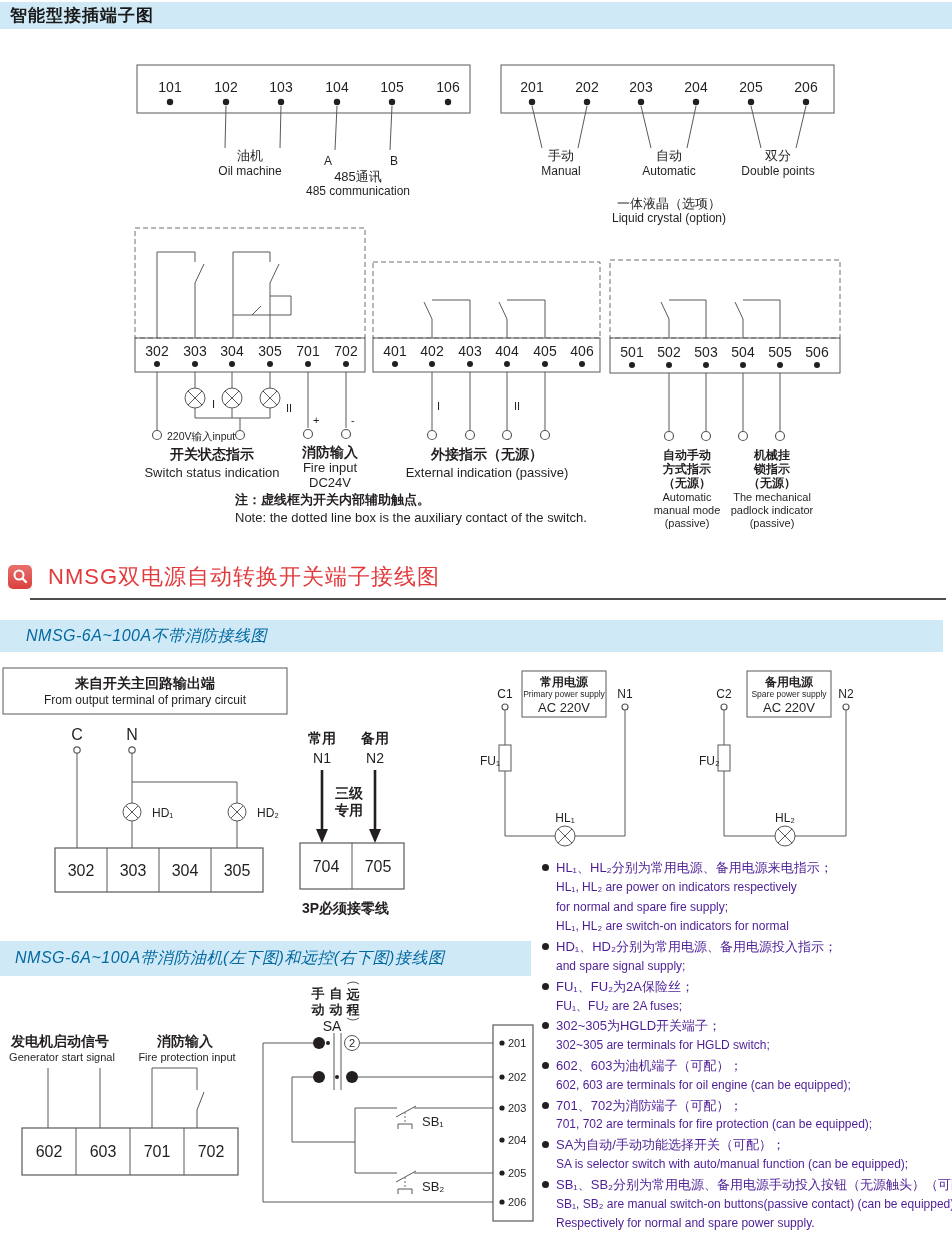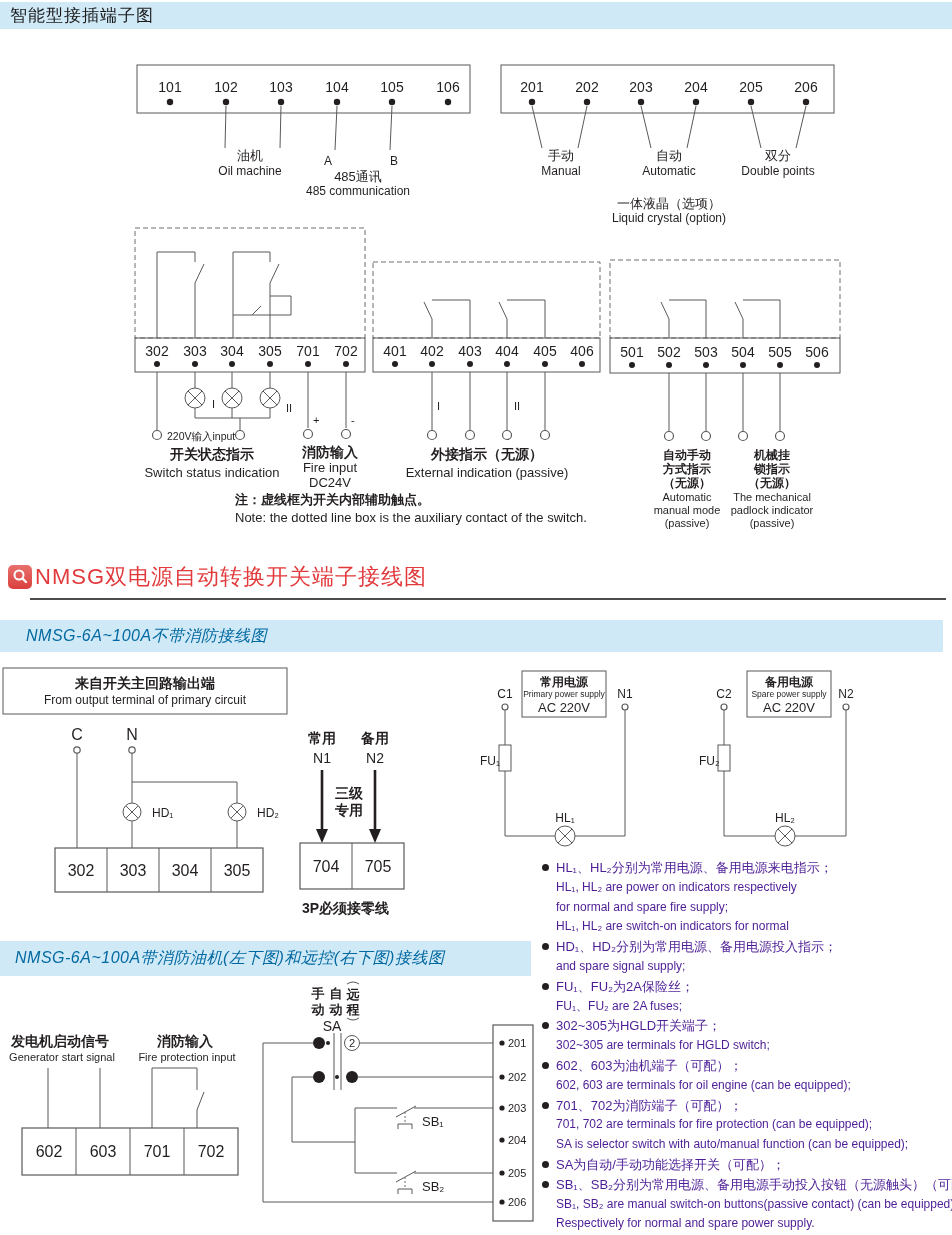--- a/index.html
+++ b/index.html
@@ -1,39 +1,39 @@
 <!DOCTYPE html>
 <html><head>
 <meta charset="utf-8">
 <style>
   html,body{margin:0;padding:0;background:#ffffff;}
   body{font-family:"Liberation Sans","DejaVu Sans",sans-serif;color:#231f20;}
   #page{position:relative;width:952px;height:1235px;background:#ffffff;overflow:hidden;}
   .bluebar{position:absolute;background:#cfe9f7;display:flex;align-items:center;}
   #topbar{left:0;top:2px;width:952px;height:27px;}
-  #topbar .t{font-size:17px;font-weight:normal;color:#1a1a1a;padding-left:10px;letter-spacing:1px;}
+  #topbar .t{font-size:17px;font-weight:bold;color:#1a1a1a;padding-left:10px;letter-spacing:1px;}
   svg{position:absolute;left:0;overflow:visible;}
   svg text{fill:#231f20;}
   .ln{fill:none;stroke:#58595b;stroke-width:1;}
   .ln2{fill:none;stroke:#58595b;stroke-width:1.2;}
   .dash{fill:none;stroke:#6d6e70;stroke-width:1;stroke-dasharray:5 3;}
   .dot{fill:#231f20;stroke:none;}
   .oc{fill:#ffffff;stroke:#58595b;stroke-width:1.2;}
   .num14{font-size:14px;}
   .num16{font-size:16px;}
   .zh14{font-size:14px;}
   .zh13{font-size:13px;}
   .zh12{font-size:12px;}
   .en12{font-size:12px;}
   .en11{font-size:11px;}
   .en9{font-size:8.5px;}
   .mid{text-anchor:middle;}
   #redtitle{position:absolute;left:8px;top:562px;display:flex;align-items:center;}
   #redtitle .icon{width:24px;height:24px;border-radius:5px;background:linear-gradient(#e9706d,#d9403e);position:relative;flex:0 0 auto;}
-  #redtitle .txt{margin-left:3px;font-size:22px;color:#e23a3c;letter-spacing:1px;}
+  #redtitle .txt{margin-left:16px;font-size:22px;color:#e23a3c;letter-spacing:1px;}
   #rule{position:absolute;left:30px;top:598px;width:916px;height:2px;background:#4d4d4d;}
   #bar1{left:0;top:620px;width:943px;height:32px;}
   #bar1 .t,#bar2 .t{font-size:16px;color:#0369a1;padding-left:26px;letter-spacing:0.5px;font-style:italic;}
   #bar2{left:0;top:941px;width:531px;height:35px;}
   #bar2 .t{padding-left:15px;}
   #bullets{position:absolute;left:542px;top:858px;width:408px;}
   .b-line{font-size:12px;line-height:19.8px;white-space:nowrap;color:#4c1d95;}
   .b-line.zh{font-size:13px;}
   .b-line .bdot{display:inline-block;width:7px;height:7px;border-radius:50%;background:#231f20;margin-right:7px;position:relative;top:-1px;}
   .b-line.cont{padding-left:14px;}
@@ -328,22 +328,22 @@
     </div>
     <div class="bullet-item">
       <div class="b-line zh"><span class="bdot"></span><span>602、603为油机端子（可配）；</span></div>
       <div class="b-line cont">602, 603 are terminals for oil engine (can be equipped);</div>
     </div>
     <div class="bullet-item">
       <div class="b-line zh"><span class="bdot"></span><span>701、702为消防端子（可配）；</span></div>
       <div class="b-line cont">701, 702 are terminals for fire protection (can be equipped);</div>
     </div>
     <div class="bullet-item">
+      <div class="b-line zh"><span class="bdot"></span><span>SA为自动/手动功能选择开关（可配）；</span></div>
       <div class="b-line cont">SA is selector switch with auto/manual function (can be equipped);</div>
-      <div class="b-line zh"><span class="bdot"></span><span>SA为自动/手动功能选择开关（可配）；</span></div>
     </div>
     <div class="bullet-item">
       <div class="b-line zh"><span class="bdot"></span><span>SB₁、SB₂分别为常用电源、备用电源手动投入按钮（无源触头）（可配）。</span></div>
       <div class="b-line cont">SB₁, SB₂ are manual switch-on buttons(passive contact) (can be equipped)</div>
       <div class="b-line cont">Respectively for normal and spare power supply.</div>
     </div>
   </div>
 
   <div class="bluebar" id="bar2">
     <span class="t">NMSG-6A~100A带消防油机(左下图)和远控(右下图)接线图</span>

